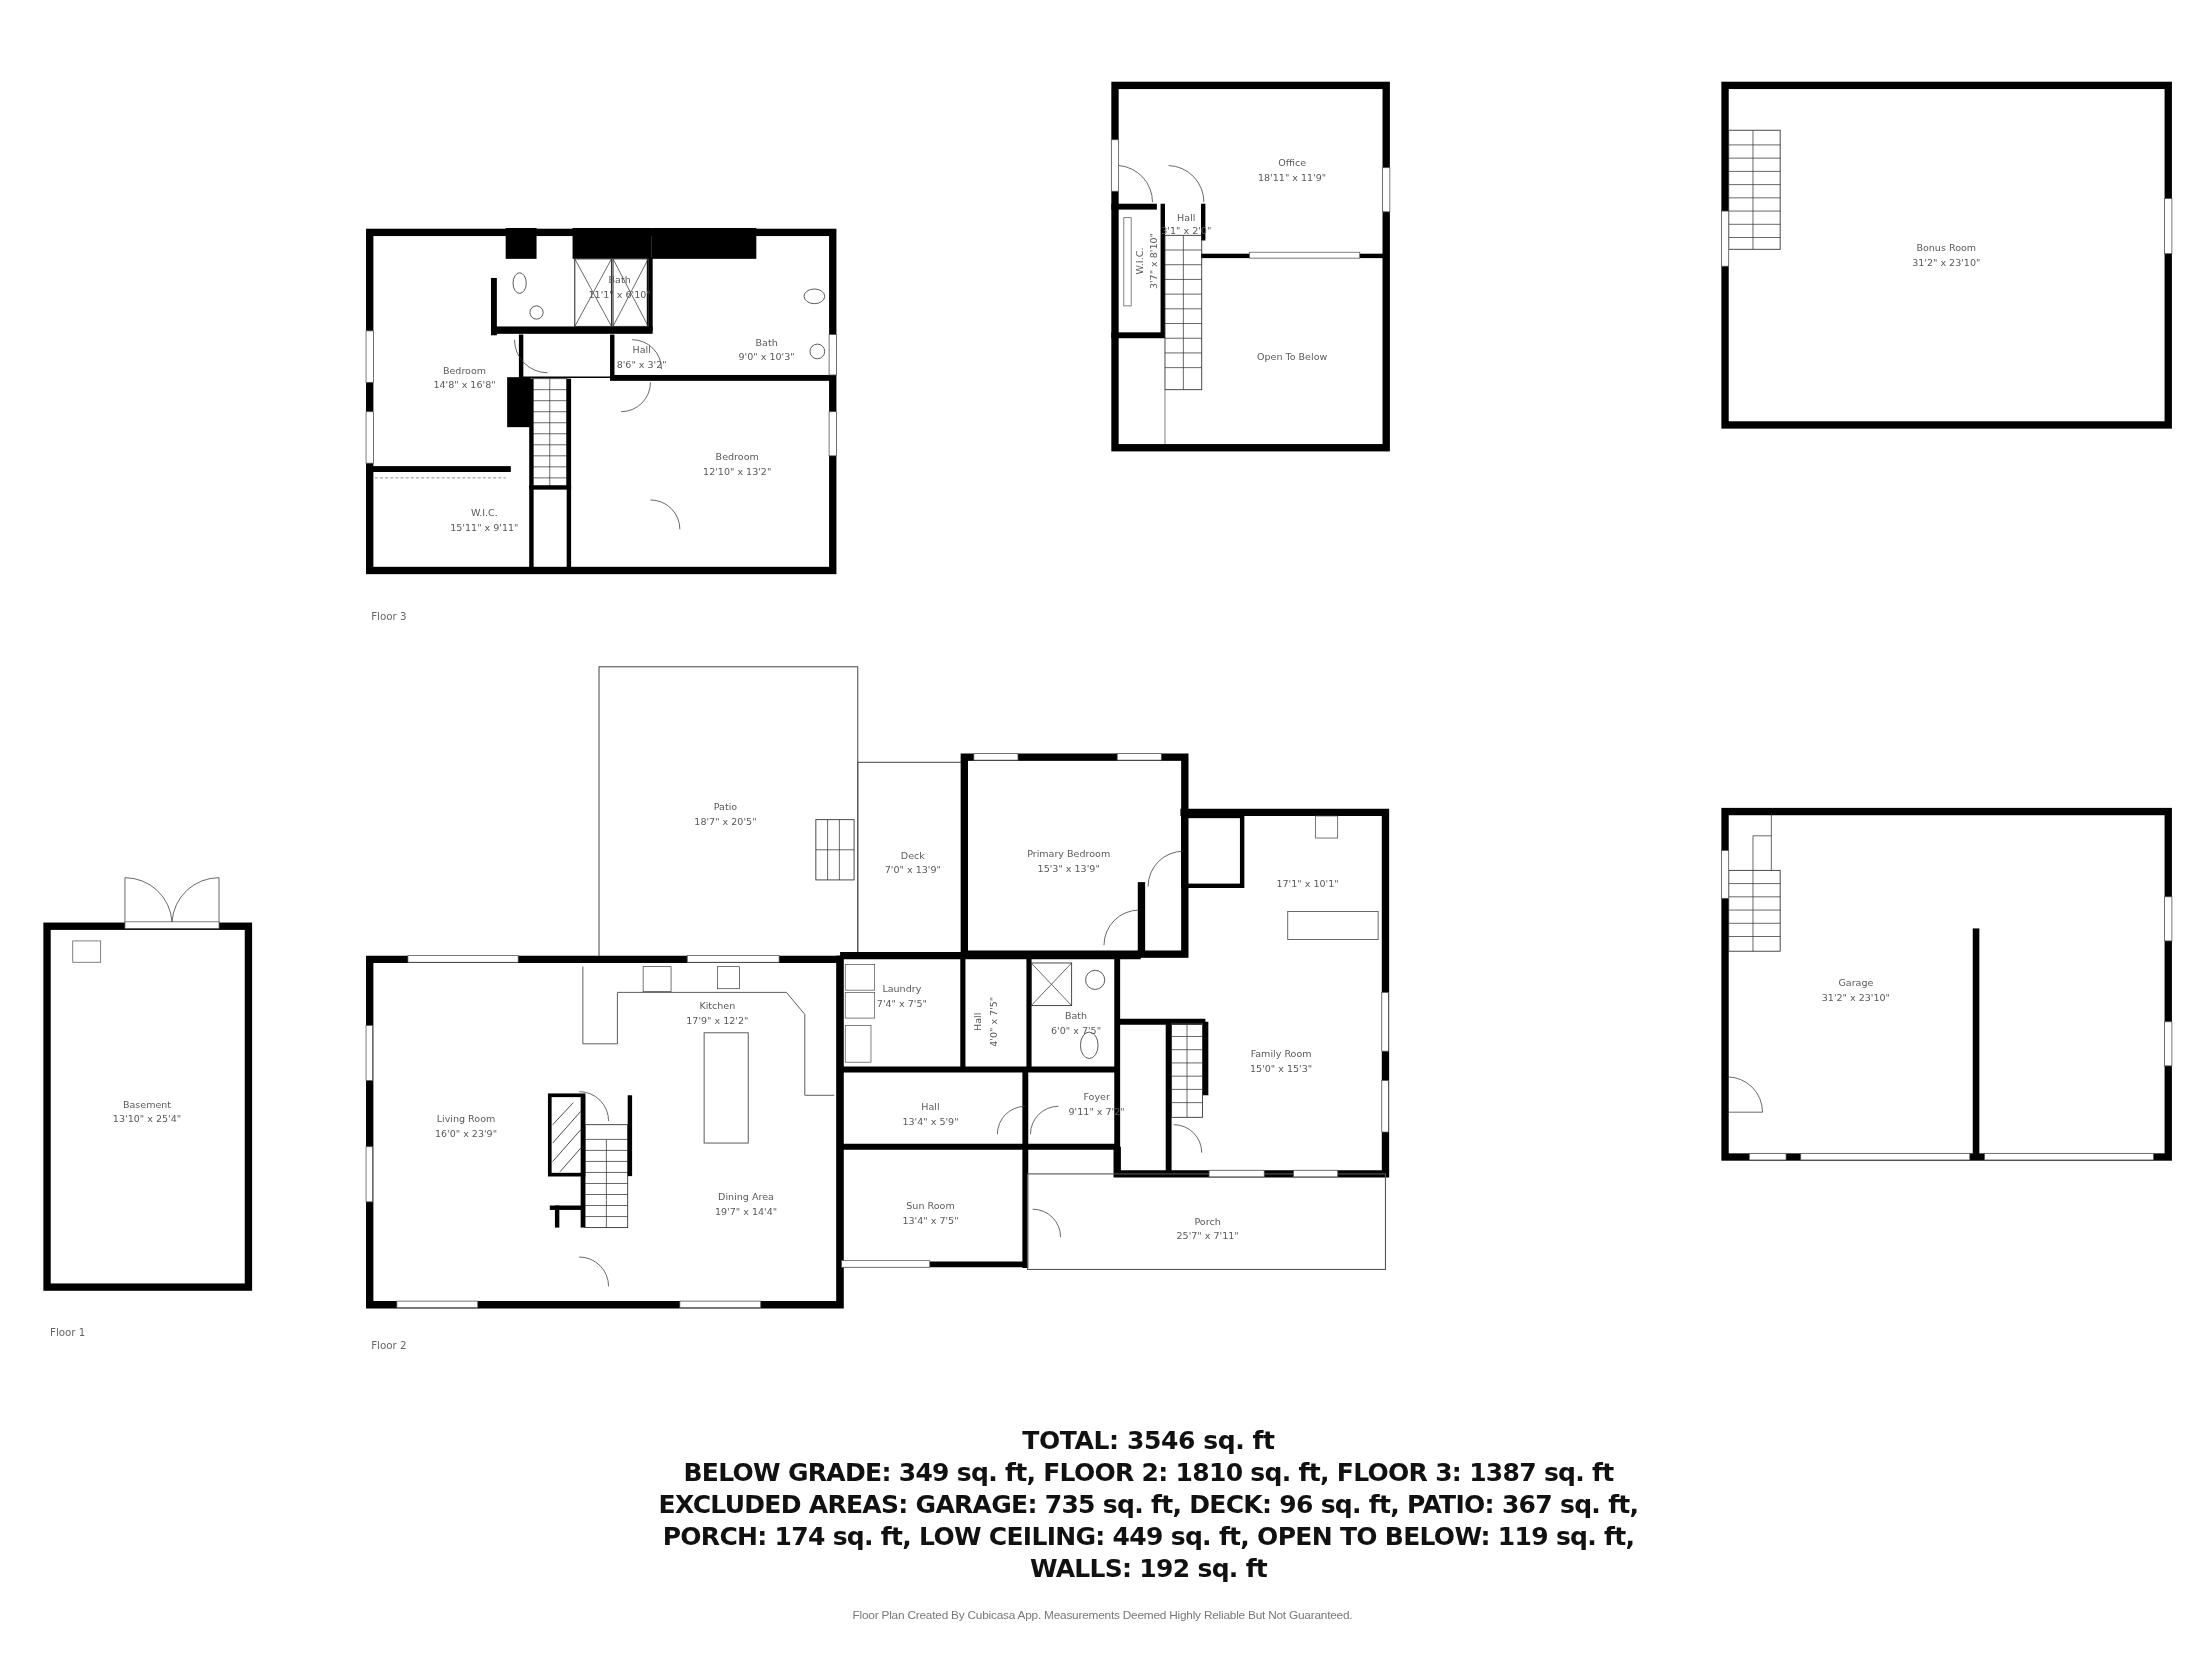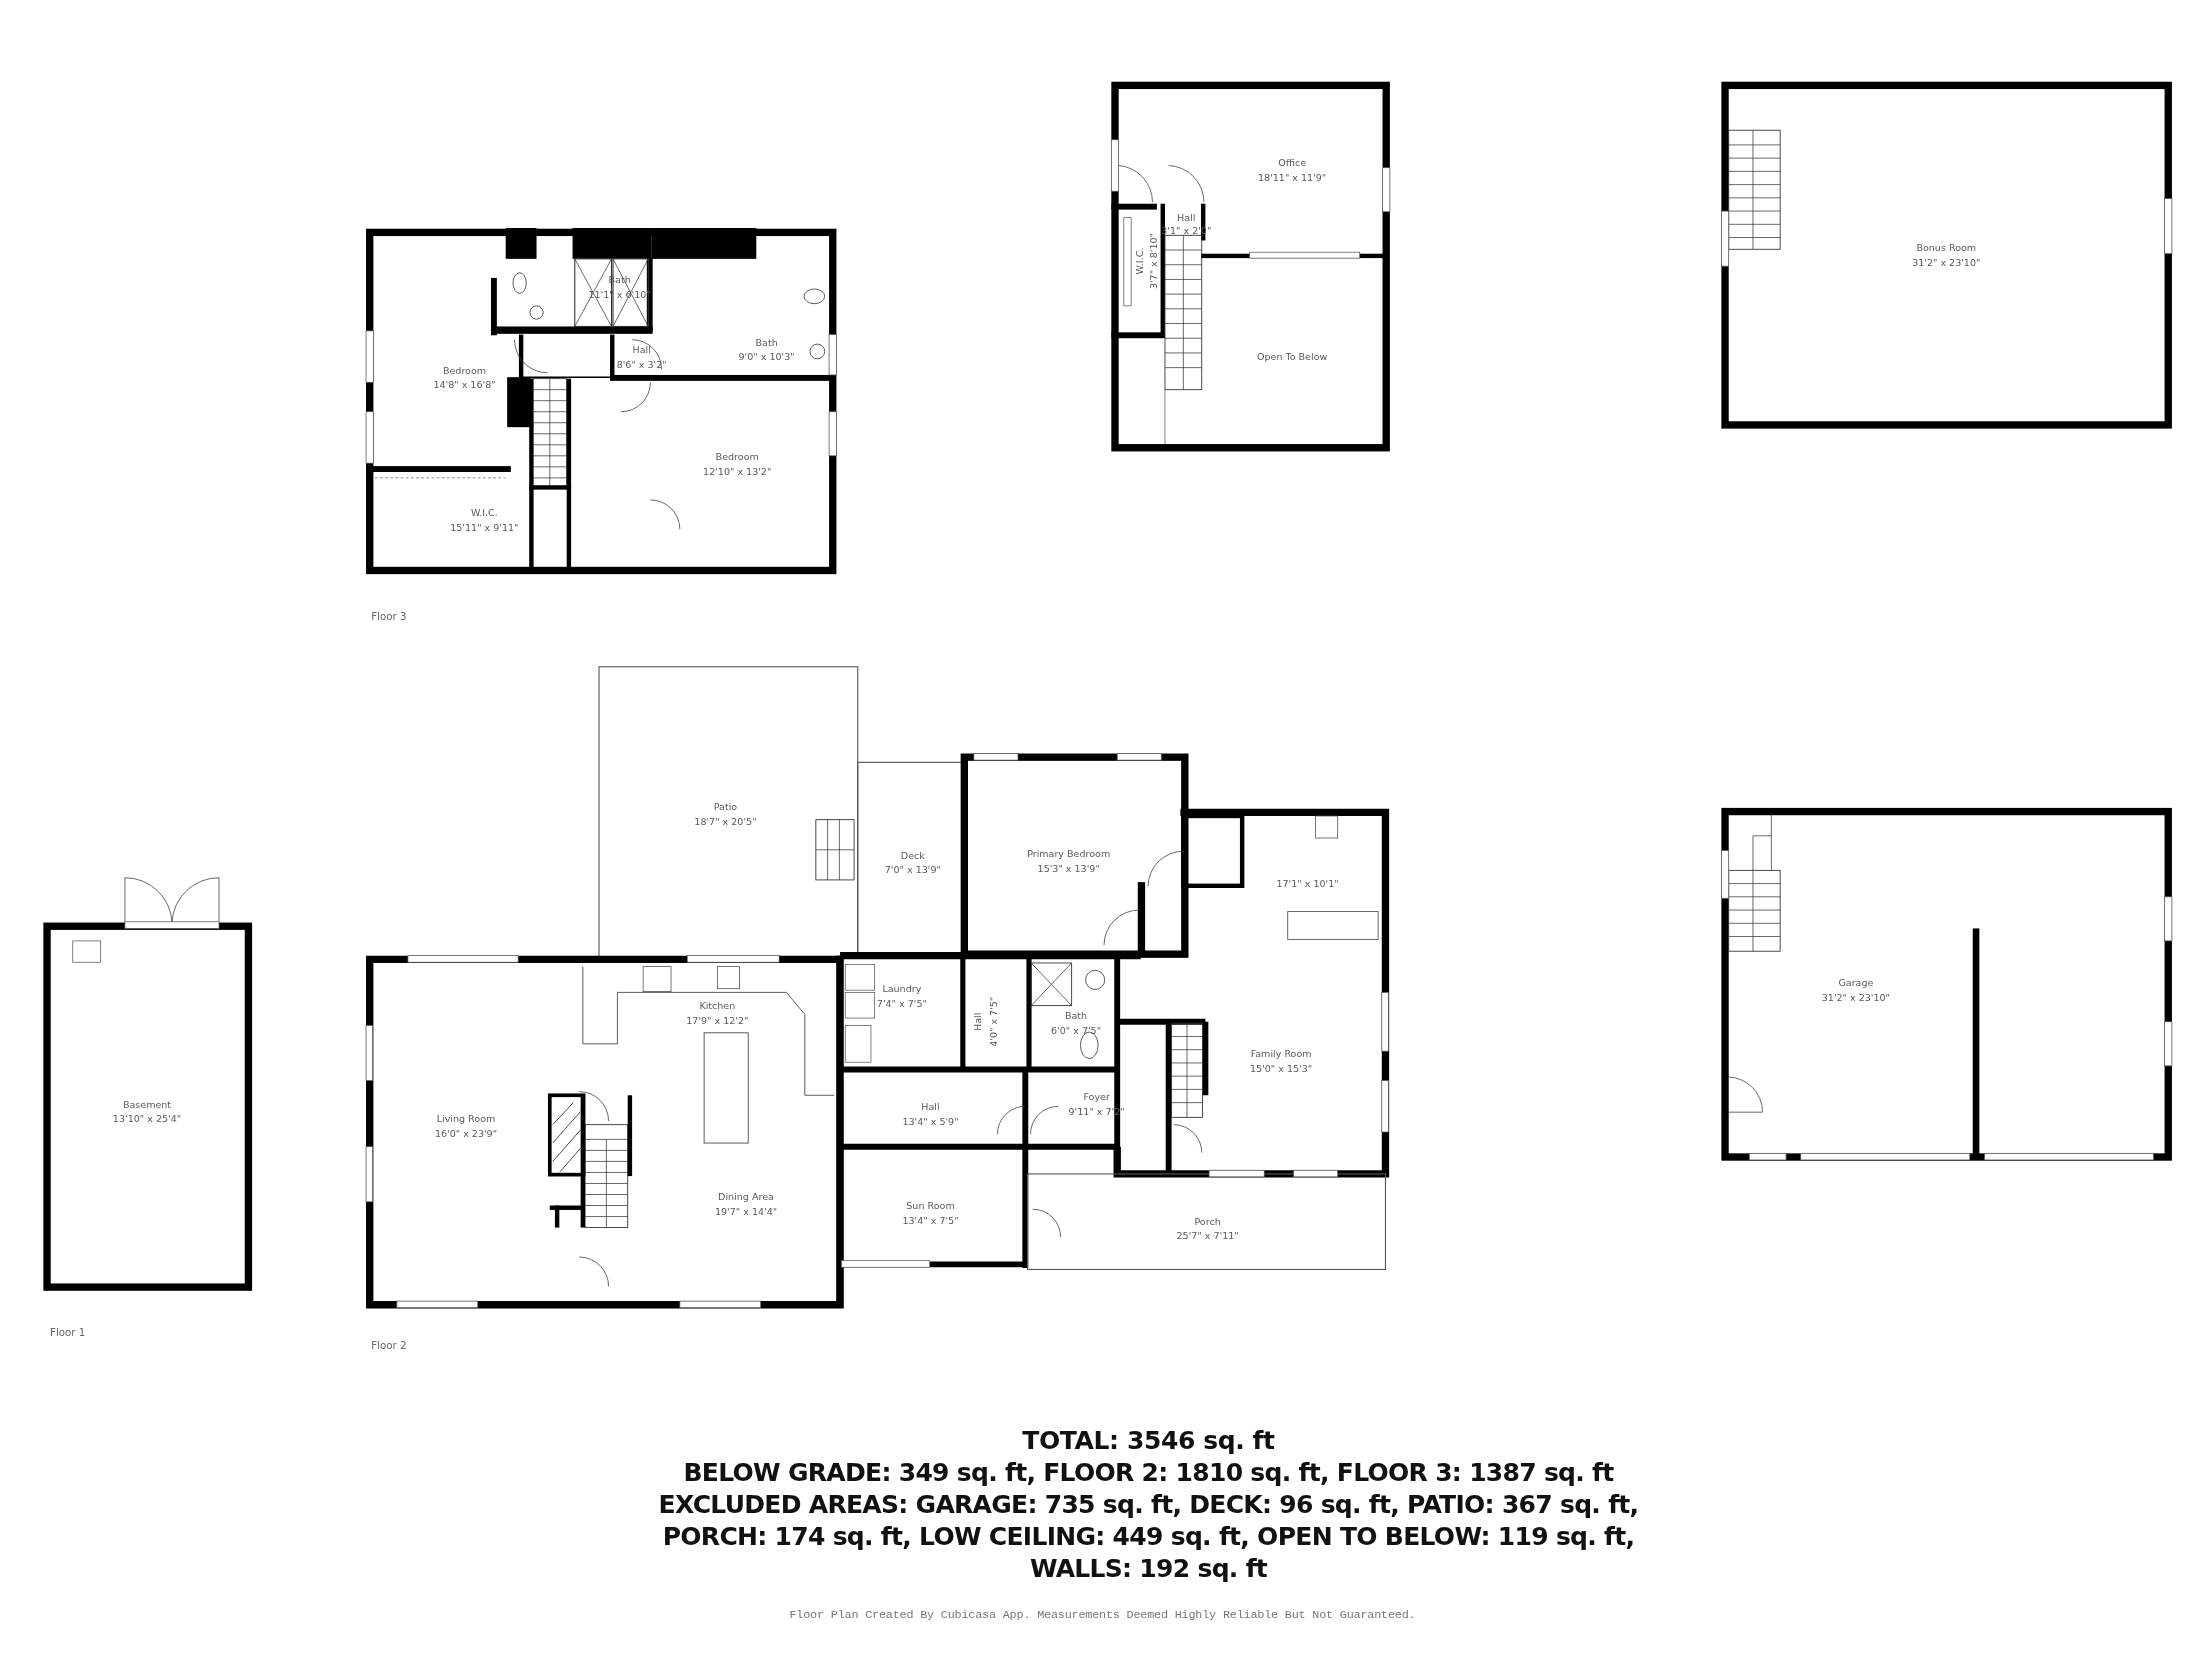--- a/index.html
+++ b/index.html
@@ -6,21 +6,21 @@
   body { width:2205px; height:1654px; position:relative; overflow:hidden;
          font-family:"Liberation Sans", "DejaVu Sans", sans-serif; color:#555; }
   svg#plan { position:absolute; left:0; top:0; }
   .room-label { font-family:"DejaVu Sans", sans-serif; font-size:13px; fill:#5a5a5a; text-anchor:middle; }
   .floor-label { font-family:"DejaVu Sans", sans-serif; font-size:14px; fill:#666; }
   .totals { position:absolute; left:0; width:2205px; top:1425px; text-align:center;
             font-family:"DejaVu Sans", sans-serif; color:#111;margin-left:46px; }
   .totals .total { font-size:25px; font-weight:bold; line-height:32px; letter-spacing:-0.4px; }
   .totals .line { font-size:25px; line-height:32px; letter-spacing:-0.7px;font-weight:bold; }
   .disclaimer { position:absolute; left:0; width:2205px; top:1608px; text-align:center;
-                font-family:Liberation Mono, monospace; font-size:11.8px; color:#777; letter-spacing:-0.2px; }
+                font-family:Liberation Sans, sans-serif; font-size:11.8px; color:#777; letter-spacing:-0.2px; }
 </style>
 </head>
 <body>
 
 <svg id="plan" width="2205" height="1654" viewBox="0 0 3000 2250" xmlns="http://www.w3.org/2000/svg">
 
   <g>
 
     <rect x="503" y="316" width="630" height="460" fill="none" stroke="#000" stroke-width="10"></rect>
 

